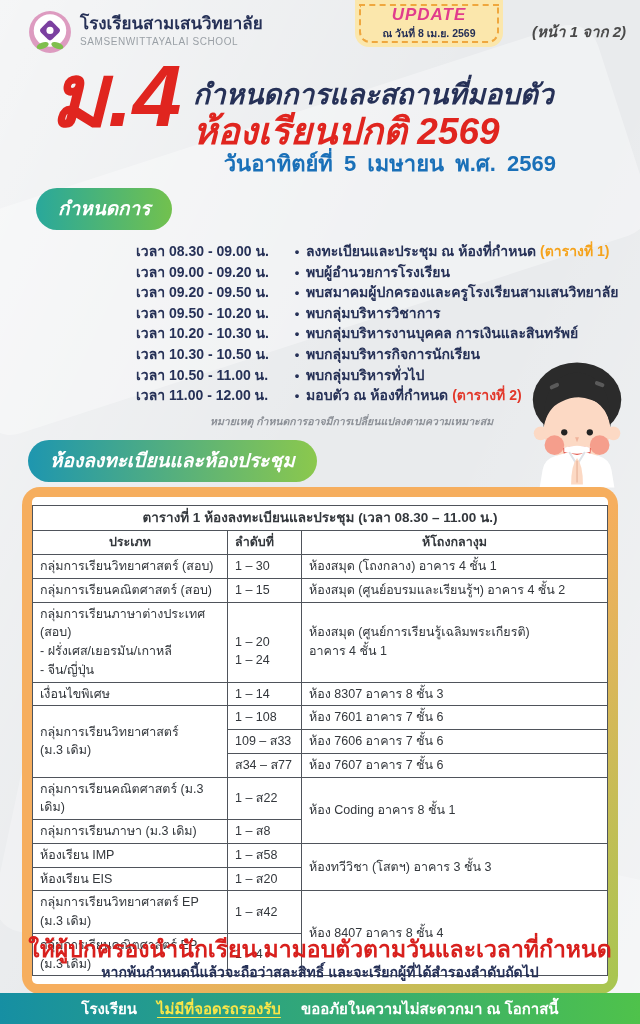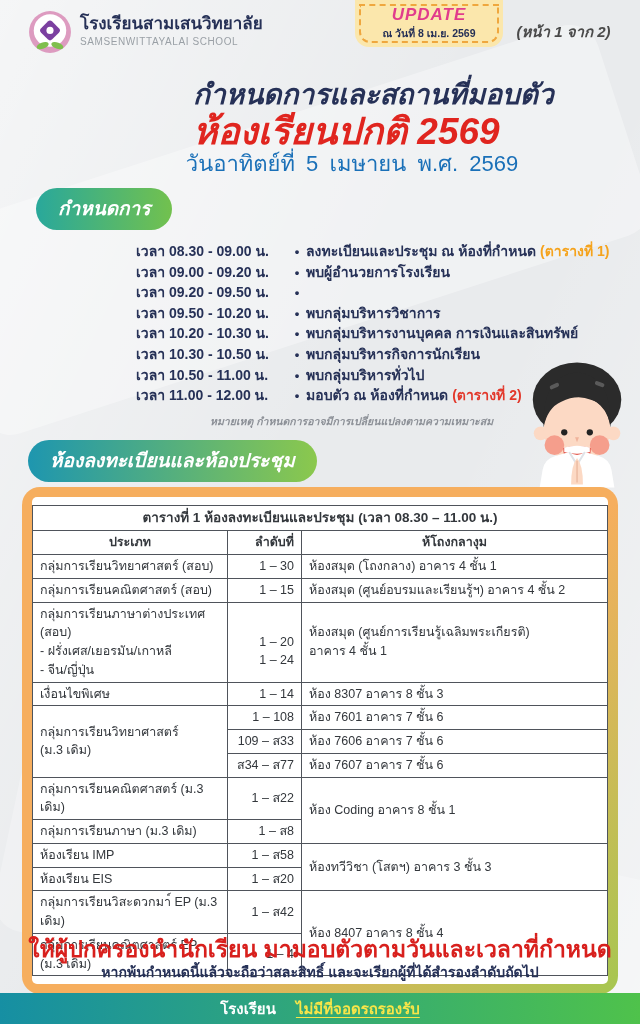--- a/index.html
+++ b/index.html
@@ -24,27 +24,27 @@
   .update-badge {
     position:absolute; left:355px; top:0; width:148px; height:47px;
     background:#FBE7AC; border-radius:0 0 14px 14px; padding:4px;
   }
   .update-inner {
     width:100%; height:100%; border:2px dashed #EFA73E; border-radius:0 0 11px 11px;
     display:flex; flex-direction:column; align-items:center; justify-content:center;
   }
   .update-title { font-size:17px; font-weight:bold; font-style:italic; color:#E13C8C; line-height:1; letter-spacing:1px;}
   .update-sub { font-size:10.5px; font-weight:bold; color:#263157; margin-top:2px; }
-  .page-indicator { position:absolute; right:14px; top:20px; width:125px; text-align:center; font-size:15px; font-weight:bold; font-style:italic; color:#4A4A4A; }
+  .page-indicator { position:absolute; right:14px; top:20px; width:125px; text-align:right; font-size:15px; font-weight:bold; font-style:italic; color:#4A4A4A; }
 
   
   .grade { position:absolute; left:50px; top:52px; font-size:88px; font-weight:bold; font-style:italic; color:#E0251F; line-height:1; }
   .title-line1 { position:absolute; left:193px; top:72px; font-size:28px; font-weight:bold; font-style:italic; color:#263157; }
   .title-line2 { position:absolute; left:193px; top:101px; font-size:37px; font-weight:bold; font-style:italic; color:#E0251F; }
-  .date-line { position:absolute; left:174px; top:146px; width:356px; text-align:center; font-size:22px; font-weight:normal; color:#1A70B8; word-spacing:5px; }
+  .date-line { position:absolute; left:200px; top:146px; width:356px; text-align:right; font-size:22px; font-weight:bold; color:#1A70B8; word-spacing:5px; }
 
   
   .pill { position:absolute; color:#fff; font-weight:bold; font-style:italic; font-size:19px; padding:5px 22px 7px 22px; border-radius:22px; }
   .pill-schedule { left:36px; top:188px; background:linear-gradient(90deg,#29A89B,#72C14E); }
   .pill-rooms { left:28px; top:440px; background:linear-gradient(90deg,#1E96AF,#8BC84D); }
 
   
   .sched-list { position:absolute; left:88px; top:240px; width:500px;margin-left:48px; }
   .sched-row { display:grid; grid-template-columns:152px 18px 1fr; align-items:baseline; height:20.6px; }
   .sched-time { font-size:14px; font-weight:bold; color:#263157; }
@@ -57,21 +57,21 @@
   .boy { position:absolute; right:2px; top:352px; width:118px; height:138px; }
 
   
   .table-wrap { position:absolute; left:22px; top:487px; width:596px; border-radius:18px; padding:10px;
     background:linear-gradient(135deg,#F6AE5E 55%, #9DC94F 105%); }
   .table-inner { background:#fff; border-radius:5px; padding:8px 0; }
   table.rooms { width:100%; border-collapse:collapse; color:#33373C; font-size:12.5px; }
   table.rooms td { border:1px solid #4F545B; padding:2px 7px; line-height:1.5; vertical-align:middle; }
   .t-title td { text-align:center; font-weight:bold; font-size:13.5px; padding:5px; }
   .t-head td { text-align:center; font-weight:bold; padding:4px; }
-  td.c { text-align:right; width:74px; }
+  td.c { text-align:left; width:74px; }
   td.col1 { width:195px; }
   .cell-line { line-height:1.5; }
 
   
   .footer-red { position:absolute; top:931px; width:100%; text-align:center; font-size:23px; font-weight:bold; color:#D8201D; }
   .footer-navy { position:absolute; top:961px; width:100%; text-align:center; font-size:14px; font-weight:bold; color:#263157; }
   .bottom-bar { position:absolute; bottom:0; left:0; width:100%; height:31px;
     background:linear-gradient(90deg,#168FA3,#4FC24B);
     display:flex; align-items:center; justify-content:center; gap:20px;
     font-size:15px; font-weight:bold; color:#fff; }
@@ -97,39 +97,41 @@
     <div class="school-en">SAMSENWITTAYALAI SCHOOL</div>
   </div>
   <div class="update-badge">
     <div class="update-inner">
       <div class="update-title">UPDATE</div>
       <div class="update-sub">ณ วันที่ 8 เม.ย. 2569</div>
     </div>
   </div>
   <div class="page-indicator">(หน้า 1 จาก 2)</div>
 
+  <div class="grade">ม.4</div>
   <div class="title-line1">กำหนดการและสถานที่มอบตัว</div>
   <div class="title-line2">ห้องเรียนปกติ 2569</div>
   <div class="date-line">วันอาทิตย์ที่ 5 เมษายน พ.ศ. 2569</div>
 
   <div class="pill pill-schedule">กำหนดการ</div>
   <div class="sched-list">
       <div class="sched-row">
         <span class="sched-time">เวลา 08.30 - 09.00 น.</span>
         <span class="sched-bullet">•</span>
         <span class="sched-activity">ลงทะเบียนและประชุม ณ ห้องที่กำหนด<span class="sched-ref" style="color: rgb(245, 163, 28);">(ตารางที่ 1)</span></span>
       </div>
       <div class="sched-row">
         <span class="sched-time">เวลา 09.00 - 09.20 น.</span>
         <span class="sched-bullet">•</span>
         <span class="sched-activity">พบผู้อำนวยการโรงเรียน</span>
       </div>
       <div class="sched-row">
         <span class="sched-time">เวลา 09.20 - 09.50 น.</span>
         <span class="sched-bullet">•</span>
+        <span class="sched-activity">พบสมาคมผู้ปกครองและครูโรงเรียนสามเสนวิทยาลัย</span>
       </div>
       <div class="sched-row">
         <span class="sched-time">เวลา 09.50 - 10.20 น.</span>
         <span class="sched-bullet">•</span>
         <span class="sched-activity">พบกลุ่มบริหารวิชาการ</span>
       </div>
       <div class="sched-row">
         <span class="sched-time">เวลา 10.20 - 10.30 น.</span>
         <span class="sched-bullet">•</span>
         <span class="sched-activity">พบกลุ่มบริหารงานบุคคล การเงินและสินทรัพย์</span>
@@ -246,32 +248,33 @@
         <tr>
           <td class="col1">ห้องเรียน IMP</td>
           <td class="c">1 – ส58</td>
           <td rowspan="2">ห้องทวีวิชา (โสตฯ) อาคาร 3 ชั้น 3</td>
         </tr>
         <tr>
           <td class="col1">ห้องเรียน EIS</td>
           <td class="c">1 – ส20</td>
         </tr>
         <tr>
-          <td class="col1">กลุ่มการเรียนวิสะดวกมา์ EP (ม.3 เดิม)</td>
+          <td class="col1">กลุ่มการเรียนวิทยาศาสตร์ EP (ม.3 เดิม)</td>
           <td class="c">1 – ส42</td>
           <td rowspan="2">ห้อง 8407 อาคาร 8 ชั้น 4</td>
         </tr>
         <tr>
           <td class="col1">กลุ่มการเรียนคณิตศาสตร์ EP (ม.3 เดิม)</td>
           <td class="c">1 – 4</td>
         </tr>
       </tbody>
         </table>
     </div>
   </div>
 
   <div class="footer-red">ให้ผู้ปกครองนำนักเรียน มามอบตัวตามวันและเวลาที่กำหนด</div>
   <div class="footer-navy">หากพ้นกำหนดนี้แล้วจะถือว่าสละสิทธิ์ และจะเรียกผู้ที่ได้สำรองลำดับถัดไป</div>
   <div class="bottom-bar">
     <span>โรงเรียน</span>
     <span class="bar-highlight">ไม่มีที่จอดรถรองรับ</span>
+    <span>ขออภัยในความไม่สะดวกมา ณ โอกาสนี้</span>
   </div>
 </div>
 
 </body></html>

